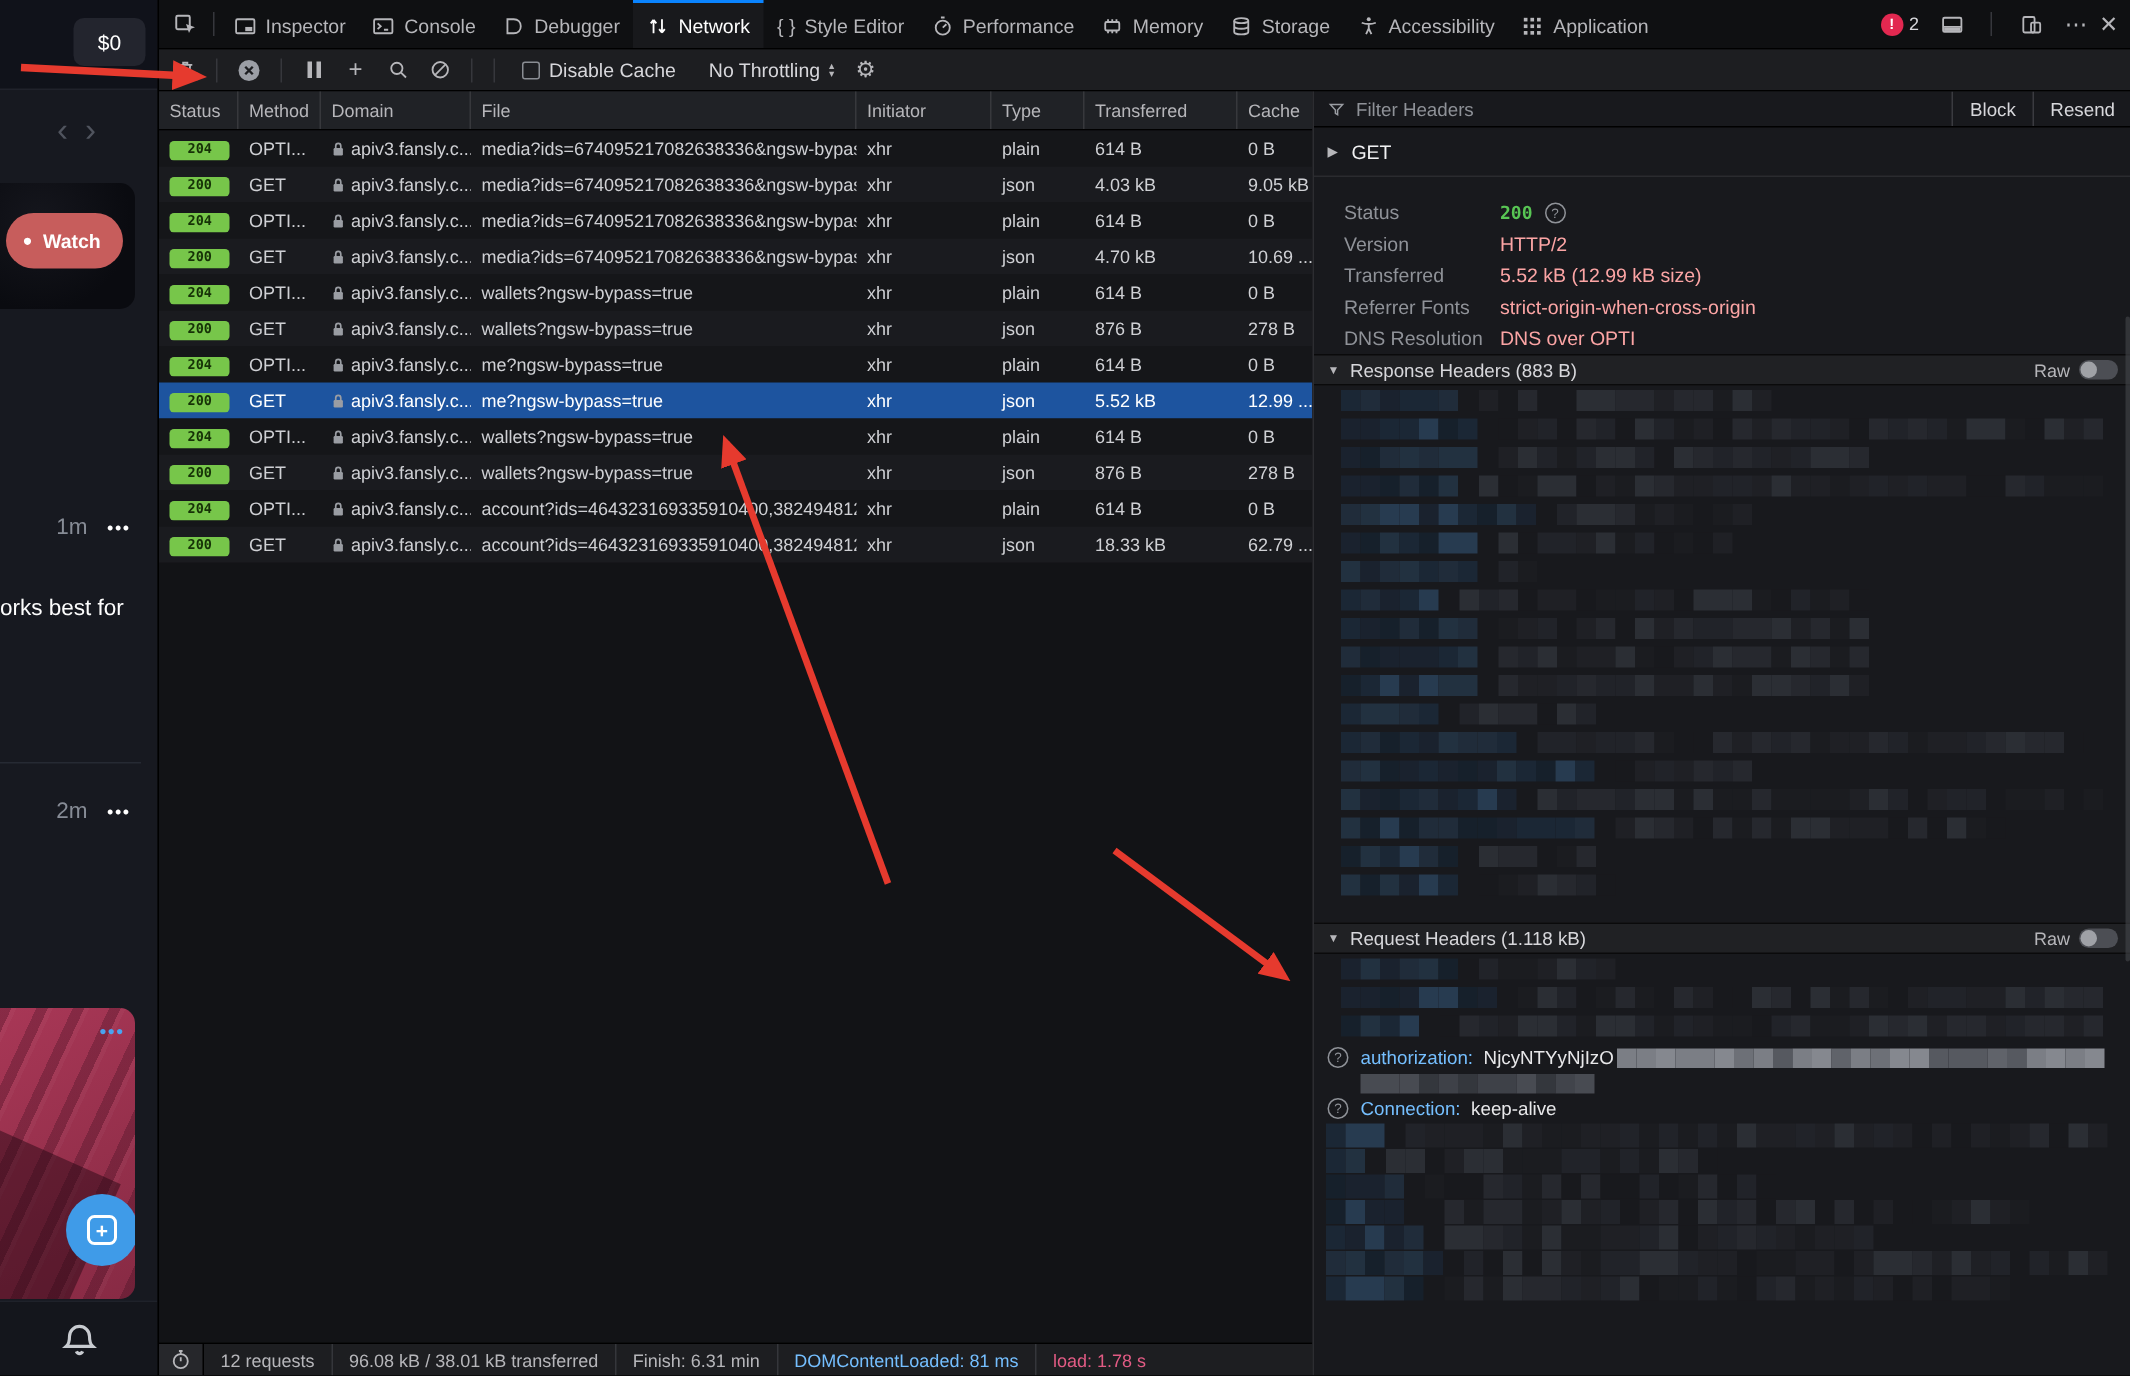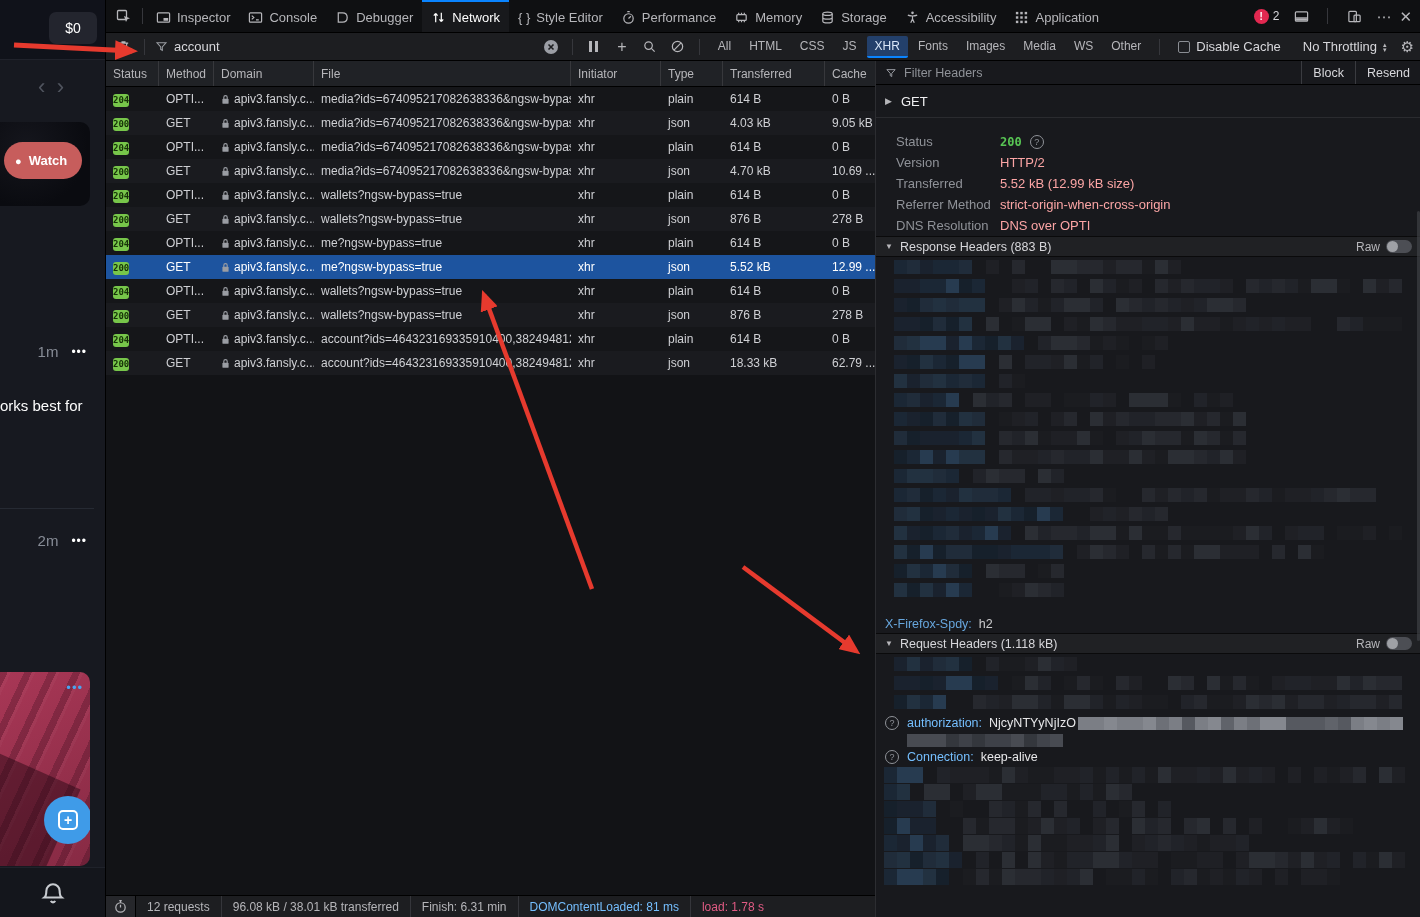--- a/index.html
+++ b/index.html
@@ -81,21 +81,21 @@
   .thead{display:flex;height:26px;background:#202226;border-bottom:1px solid #000;color:#b6b6ba;font-size:12px;}
   .th{display:flex;align-items:center;padding:0 7px;border-right:1px solid #37383c;overflow:hidden;white-space:nowrap;flex:none;}
   .c0{width:53px;}.c1{width:55px;}.c2{width:100px;}.c3{width:257px;}.c4{width:90px;}.c5{width:62px;}.c6{width:102px;}.c7{width:50px;border-right:none;}
   .rows{position:absolute;top:26px;left:0;right:0;bottom:22px;overflow:hidden;}
   .row{display:flex;height:24px;align-items:center;font-size:12px;color:#cfd0d4;}
   .row:nth-child(odd){background:#151619;}
   .row:nth-child(even){background:#1a1b1f;}
   .row.sel{background:var(--selected_row,#1d549f) !important;color:#fff;}
   .cell{padding:0 7px;overflow:hidden;white-space:nowrap;flex:none;}
   .badge{display:inline-block;background:var(--status_green_bg,#77c64a);color:var(--status_green_text,#163207);
-    font-family:"DejaVu Sans Mono",monospace;font-size:9px;font-weight:700;padding:2px 0;border-radius:3px;line-height:1;}
+    font-family:"DejaVu Sans Mono",monospace;font-size:9px;font-weight:700;padding:2px 12px;border-radius:3px;line-height:1;}
   .lockico{color:#9a9da3;margin-right:4px;flex:none;}
   .dcell{display:flex;align-items:center;}
   
   .statbar{position:absolute;left:0;right:0;bottom:0;height:22px;background:#1d1e21;border-top:1px solid #000;
     display:flex;align-items:stretch;font-size:12px;color:#b6b6ba;}
   .swbox{width:30px;background:#26272b;border-right:1px solid #000;display:flex;align-items:center;justify-content:center;color:#b6b6ba;flex:none;}
   .stat{display:flex;align-items:center;padding:0 11px;border-right:1px solid #35363b;white-space:nowrap;}
   .stat.blue{color:var(--link_blue,#75bfff);}
   .stat.pink{color:var(--load_pink,#e15b84);border-right:none;}
 
@@ -294,26 +294,20 @@
       </div>
     </div>
 
     <div class="netbar">
       <span class="nbico">
         <svg class="ic" width="15" height="15" viewBox="0 0 16 16">
             <path d="M3 4.5h10M6.5 4.5V3h3v1.5M4.5 4.5l.8 9h5.4l.8-9M7 6.5v5M9 6.5v5"></path>
           </svg>
       </span>
       <span class="vsep"></span>
-      <div class="filterbox">
-        <svg class="ic funnel" width="13" height="13" viewBox="0 0 16 16">
-            <path d="M2.5 3.5h11L9 8.5v4.2l-2-1.2V8.5z"></path>
-          </svg>
-        <span>account</span>
-      </div>
       <span class="nbico clearbtn">
         <svg width="16" height="16" viewBox="0 0 16 16">
             <circle cx="8" cy="8" r="7"></circle>
             <path d="M5.5 5.5l5 5M10.5 5.5l-5 5"></path>
           </svg>
       </span>
       <span class="vsep"></span>
       <span class="nbico">
           <span class="pausebars">
             <i></i>
@@ -327,43 +321,20 @@
             <path d="M10 10l3.5 3.5"></path>
           </svg>
       </span>
       <span class="nbico">
         <svg class="ic" width="15" height="15" viewBox="0 0 16 16">
             <circle cx="8" cy="8" r="5.5"></circle>
             <path d="M4.2 11.8L11.8 4.2"></path>
           </svg>
       </span>
       <span class="vsep"></span>
-      <div class="typefilters">
-
-          <span class="tf">All</span>
-
-          <span class="tf">HTML</span>
-
-          <span class="tf">CSS</span>
-
-          <span class="tf">JS</span>
-
-          <span class="tf on">XHR</span>
-
-          <span class="tf">Fonts</span>
-
-          <span class="tf">Images</span>
-
-          <span class="tf">Media</span>
-
-          <span class="tf">WS</span>
-
-          <span class="tf">Other</span>
-
-      </div>
       <span class="vsep"></span>
       <div class="cachebox">
         <span class="checkbox"></span>
         <span>Disable Cache</span>
       </div>
       <div class="throttle">
         <span>No Throttling</span>
         <span class="caretstack">
           <span>▴</span>
             <span>▾</span>
@@ -633,21 +604,21 @@
           </div>
           <div class="mrow">
             <span class="mlabel">Version</span>
             <span class="mval">HTTP/2</span>
           </div>
           <div class="mrow">
             <span class="mlabel">Transferred</span>
             <span class="mval">5.52 kB (12.99 kB size)</span>
           </div>
           <div class="mrow">
-            <span class="mlabel">Referrer Method</span>
+            <span class="mlabel">Referrer Fonts</span>
             <span class="mval">strict-origin-when-cross-origin</span>
           </div>
           <div class="mrow">
             <span class="mlabel">DNS Resolution</span>
             <span class="mval">DNS over OPTI</span>
           </div>
         </div>
 
         <div class="dsec">
           <span class="twisty">▼</span>
@@ -1206,24 +1177,20 @@
                 <i style="background: rgb(27, 28, 32); height: 14px;"></i>
                 <i style="background: rgb(31, 32, 37); height: 14px;"></i>
                 <i style="background: rgb(43, 46, 52); height: 14px;"></i>
                 <i style="background: rgb(38, 40, 46); height: 14px;"></i>
                 <i style="background: rgb(33, 35, 41); height: 14px;"></i>
                 <i style="background: rgb(24, 25, 29); height: 14px;"></i>
               </span>
             </div>
           </div>
 
-        <div class="spdyrow hrow">
-          <span class="hname">X-Firefox-Spdy:</span>
-          <span class="hval">h2</span>
-        </div>
 
         <div class="dsec">
           <span class="twisty">▼</span>
           <span>Request Headers (1.118 kB)</span>
           <span class="rawwrap">
             <span>Raw</span>
             <span class="togglepill">
                 <i></i>
               </span>
           </span>

